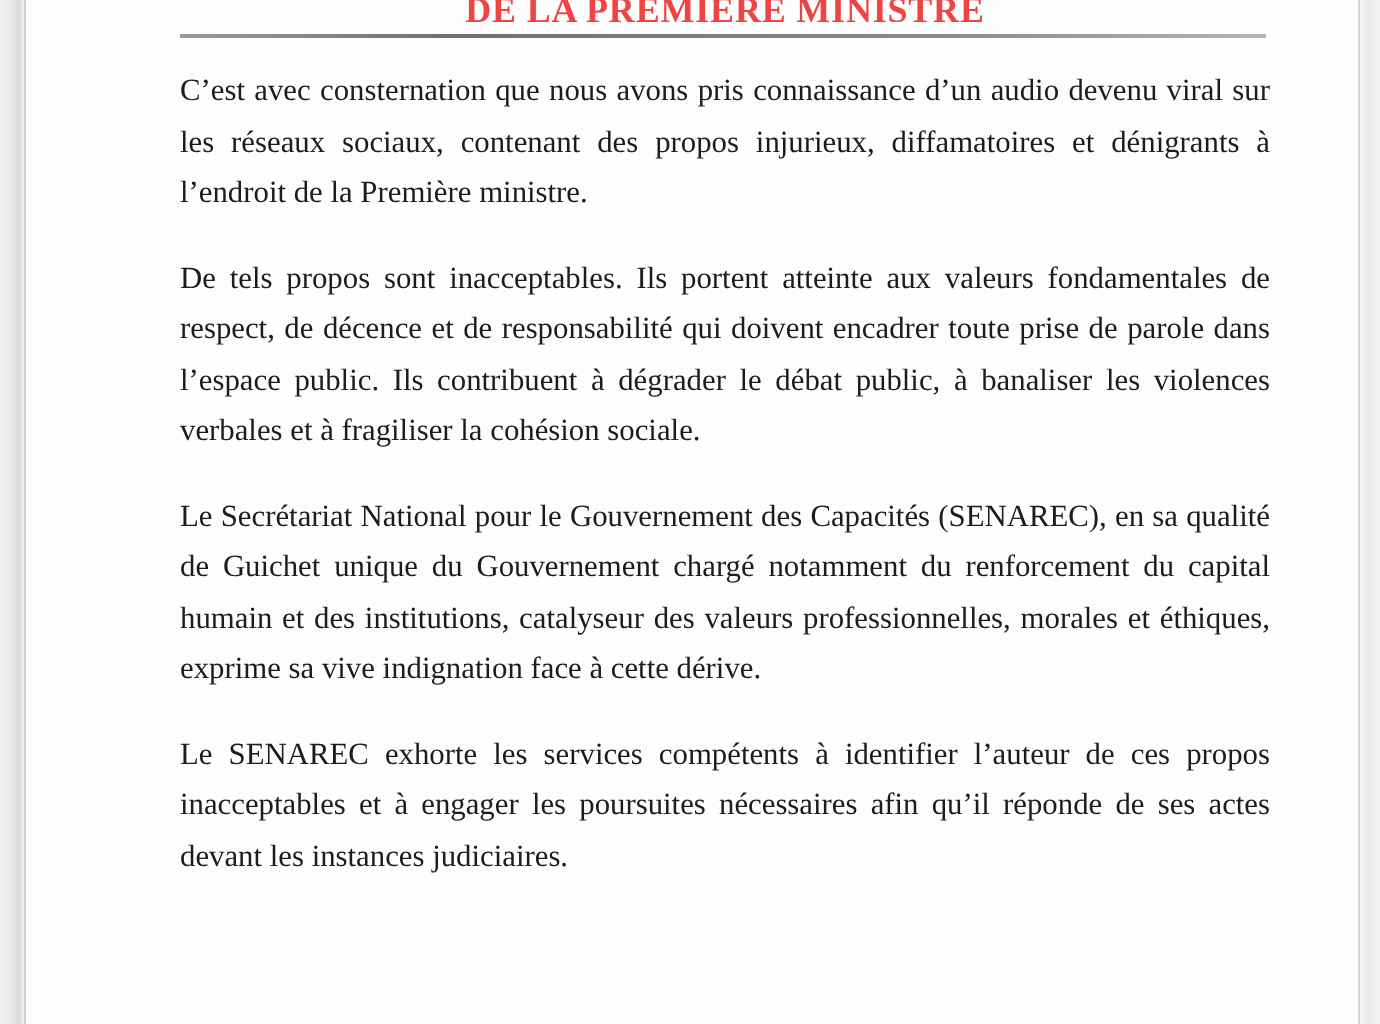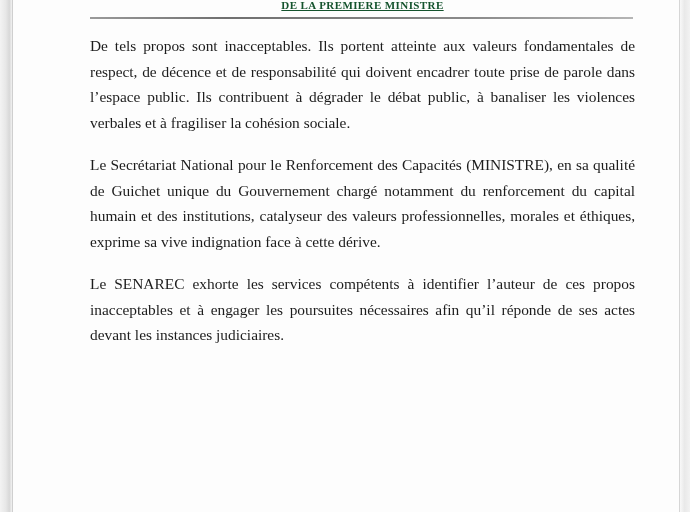--- a/index.html
+++ b/index.html
@@ -64,23 +64,23 @@
     top: 0;
     width: 545px;
   }
 
   
   #letterhead {
     margin: 0;
     padding: 0;
     text-align: center;
     font-weight: bold;
-    font-size: 11px;
+    font-size: 18px;
     letter-spacing: 0.4px;
-    color: #14532d;
+    color: #ef4444;
     line-height: 11px;
     height: 11px;
     overflow: hidden;
   }
   #letterhead-text {
     text-decoration: underline;
     text-underline-offset: 1px;
   }
 
   #rule {
@@ -118,20 +118,21 @@
 
   <div id="content">
 
     <div id="letterhead">
       <span id="letterhead-text">DE LA PREMIERE MINISTRE</span>
     </div>
 
     <div id="rule"></div>
 
     <div id="para-block">
+      <p class="para">C’est avec consternation que nous avons pris connaissance d’un audio devenu viral sur les réseaux sociaux, contenant des propos injurieux, diffamatoires et dénigrants à l’endroit de la Première ministre.</p>
       <p class="para">De tels propos sont inacceptables. Ils portent atteinte aux valeurs fondamentales de respect, de décence et de responsabilité qui doivent encadrer toute prise de parole dans l’espace public. Ils contribuent à dégrader le débat public, à banaliser les violences verbales et à fragiliser la cohésion sociale.</p>
-      <p class="para">Le Secrétariat National pour le Renforcement des Capacités (MINISTRE), en sa qualité de Guichet unique du Gouvernement chargé notamment du renforcement du capital humain et des institutions, catalyseur des valeurs professionnelles, morales et éthiques, exprime sa vive indignation face à cette dérive.</p>
+      <p class="para">Le Secrétariat National pour le Gouvernement des Capacités (SENAREC), en sa qualité de Guichet unique du Gouvernement chargé notamment du renforcement du capital humain et des institutions, catalyseur des valeurs professionnelles, morales et éthiques, exprime sa vive indignation face à cette dérive.</p>
       <p class="para">Le SENAREC exhorte les services compétents à identifier l’auteur de ces propos inacceptables et à engager les poursuites nécessaires afin qu’il réponde de ses actes devant les instances judiciaires.</p>
 
     </div>
 
   </div>
 </div>
 
 </body></html>

